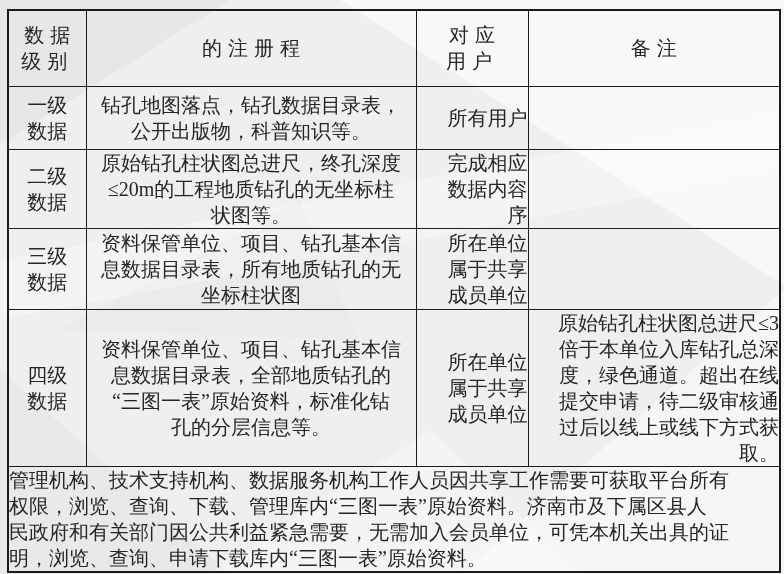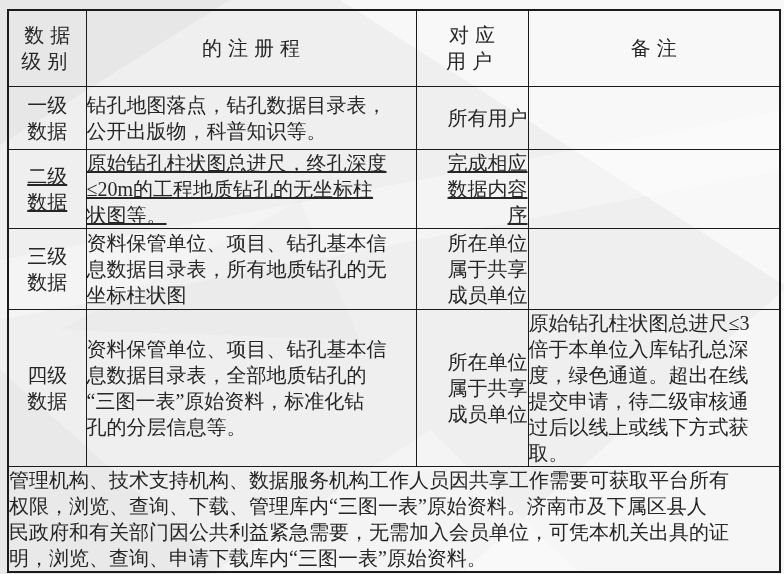--- a/index.html
+++ b/index.html
@@ -19,29 +19,29 @@
   .doc-table td,.doc-table th{
     border:1px solid #1b1b1b;
     vertical-align:middle;
     font-size:20px;line-height:26px;font-weight:normal;
     white-space:pre-line;
     padding:0;
     overflow:hidden;
   }
   .r-head{height:76px;}
   .r1{height:63px;}
-  .r2{height:79px;text-decoration:underline;}
+  .r2{height:79px;}
   .r3{height:81px;padding-left:20px;}
   .r4{height:149px;}
   .r-foot{height:104px;border-radius:14px;}
   .th-cell{font-weight:bold;text-align:center;letter-spacing:0.3em;text-indent:0.3em;}
   .c-level{text-align:center;}
-  .c-content{text-align:left;padding:2px 8px 2px 10px;margin-top:36px;}
+  .c-content{text-align:center;padding:2px 8px 2px 10px;margin-top:36px;}
   .c-user{text-align:right;padding:2px 4px 2px 9px;}
-  .c-remark{text-align:left;padding:2px 4px 2px 7px;margin-left:16px;}
+  .c-remark{text-align:right;padding:2px 4px 2px 7px;margin-left:16px;}
   .c-remark-sm{font-size:19px;line-height:24px;}
   .c-footer{text-align:left;padding:2px 6px 2px 8px;vertical-align:middle;}
 </style>
 </head>
 <body>
 
 <svg class="watermark" viewBox="0 0 784 574" xmlns="http://www.w3.org/2000/svg">
   <rect x="0" y="0" width="784" height="574" fill="#f0eff0"></rect>
   <polygon points="340,0 784,0 784,285" fill="rgba(255,255,255,0.55)"></polygon>
   <polygon points="0,0 230,0 0,145" fill="rgba(0,0,0,0.030)"></polygon>

